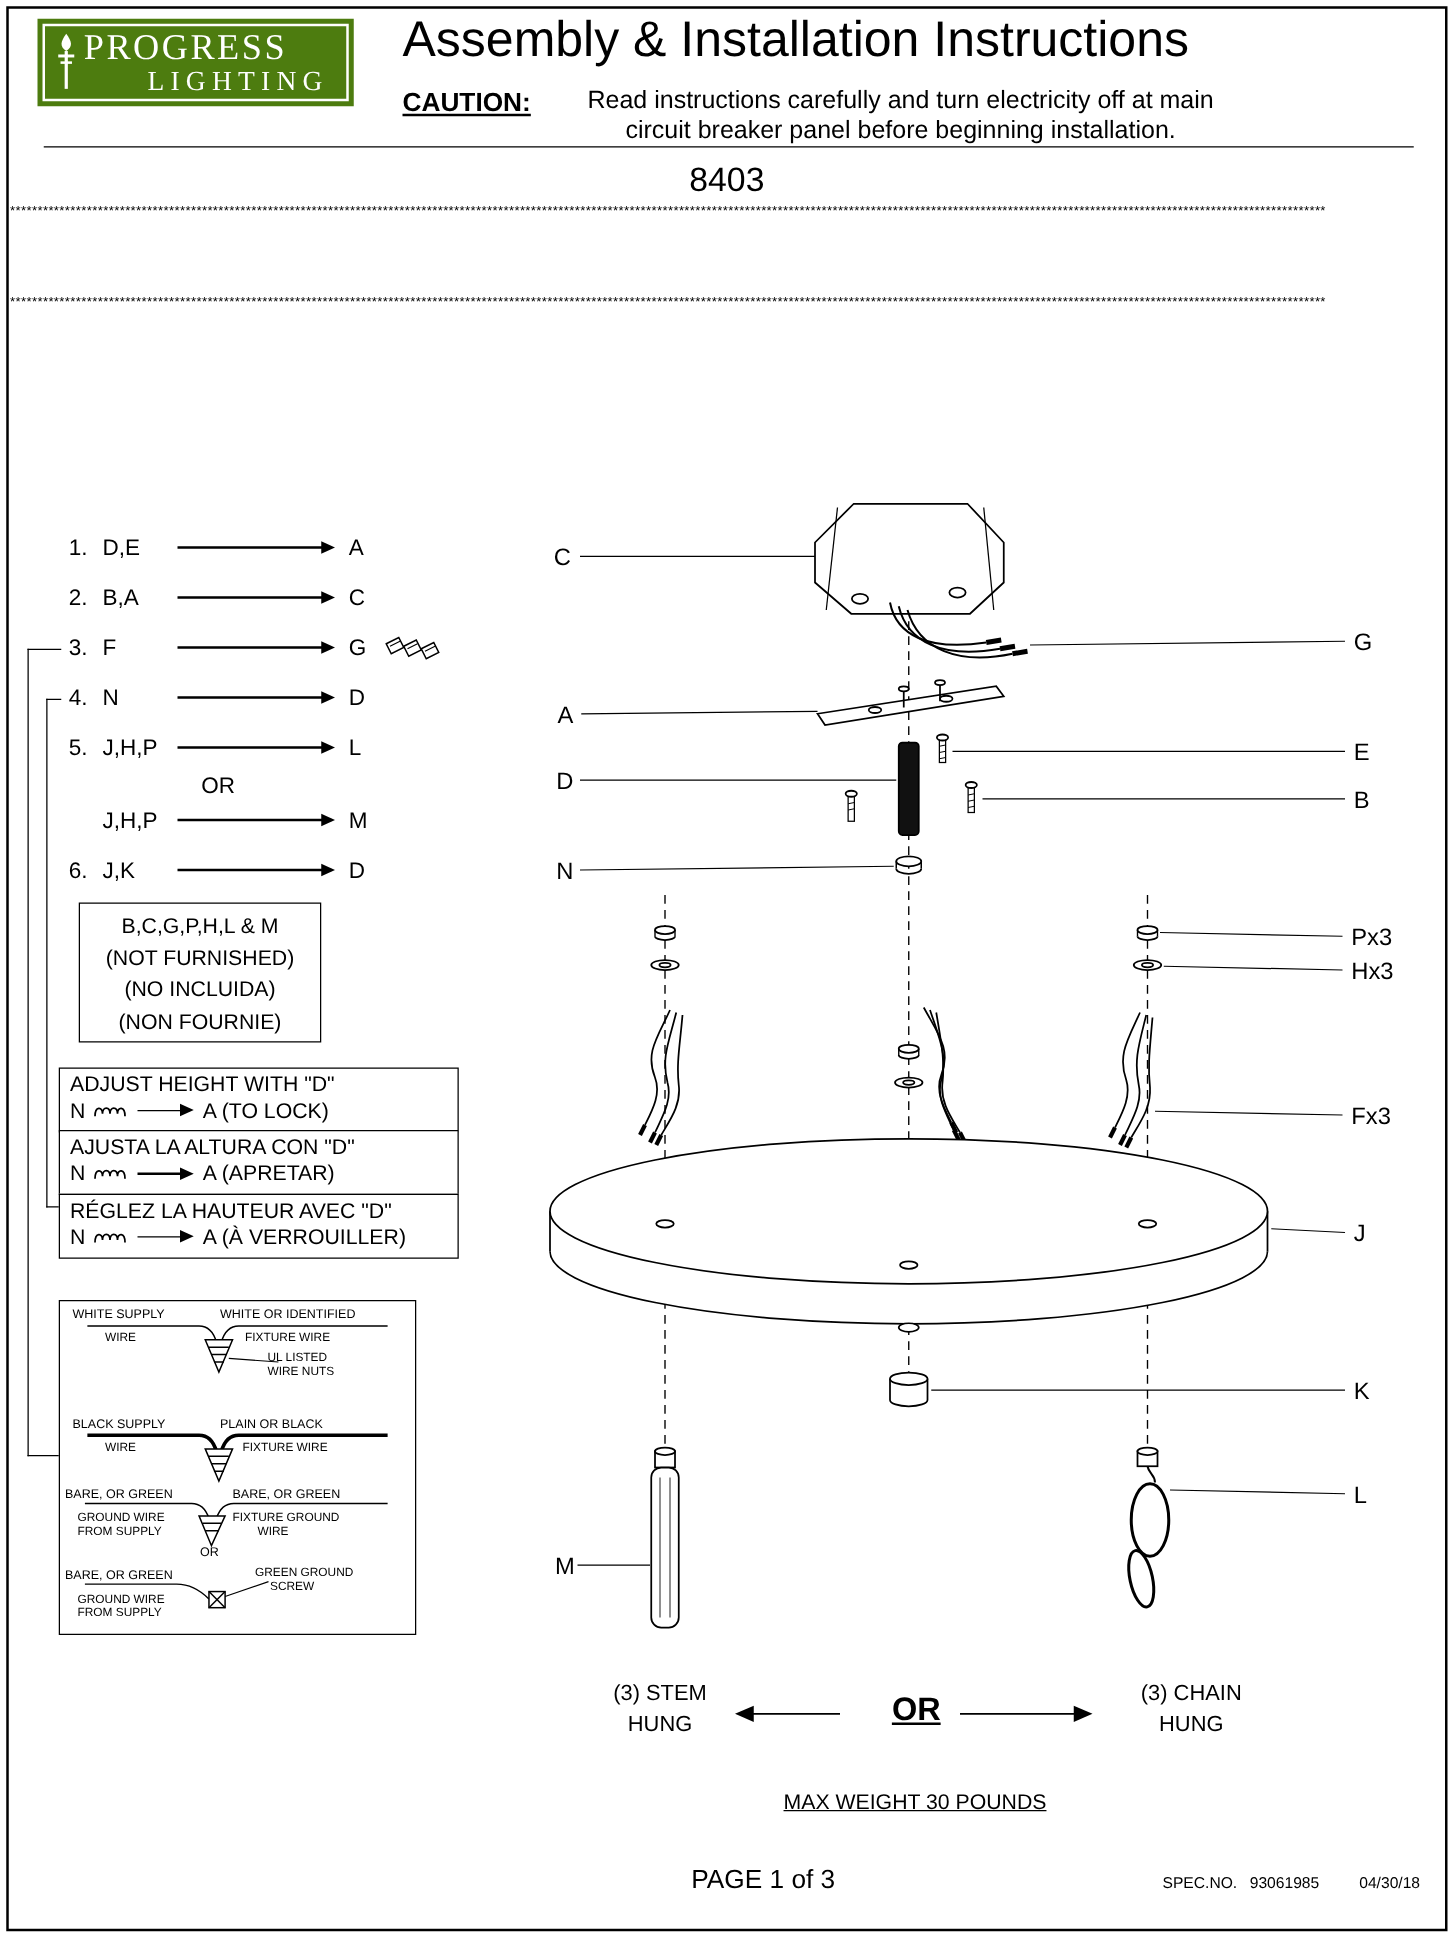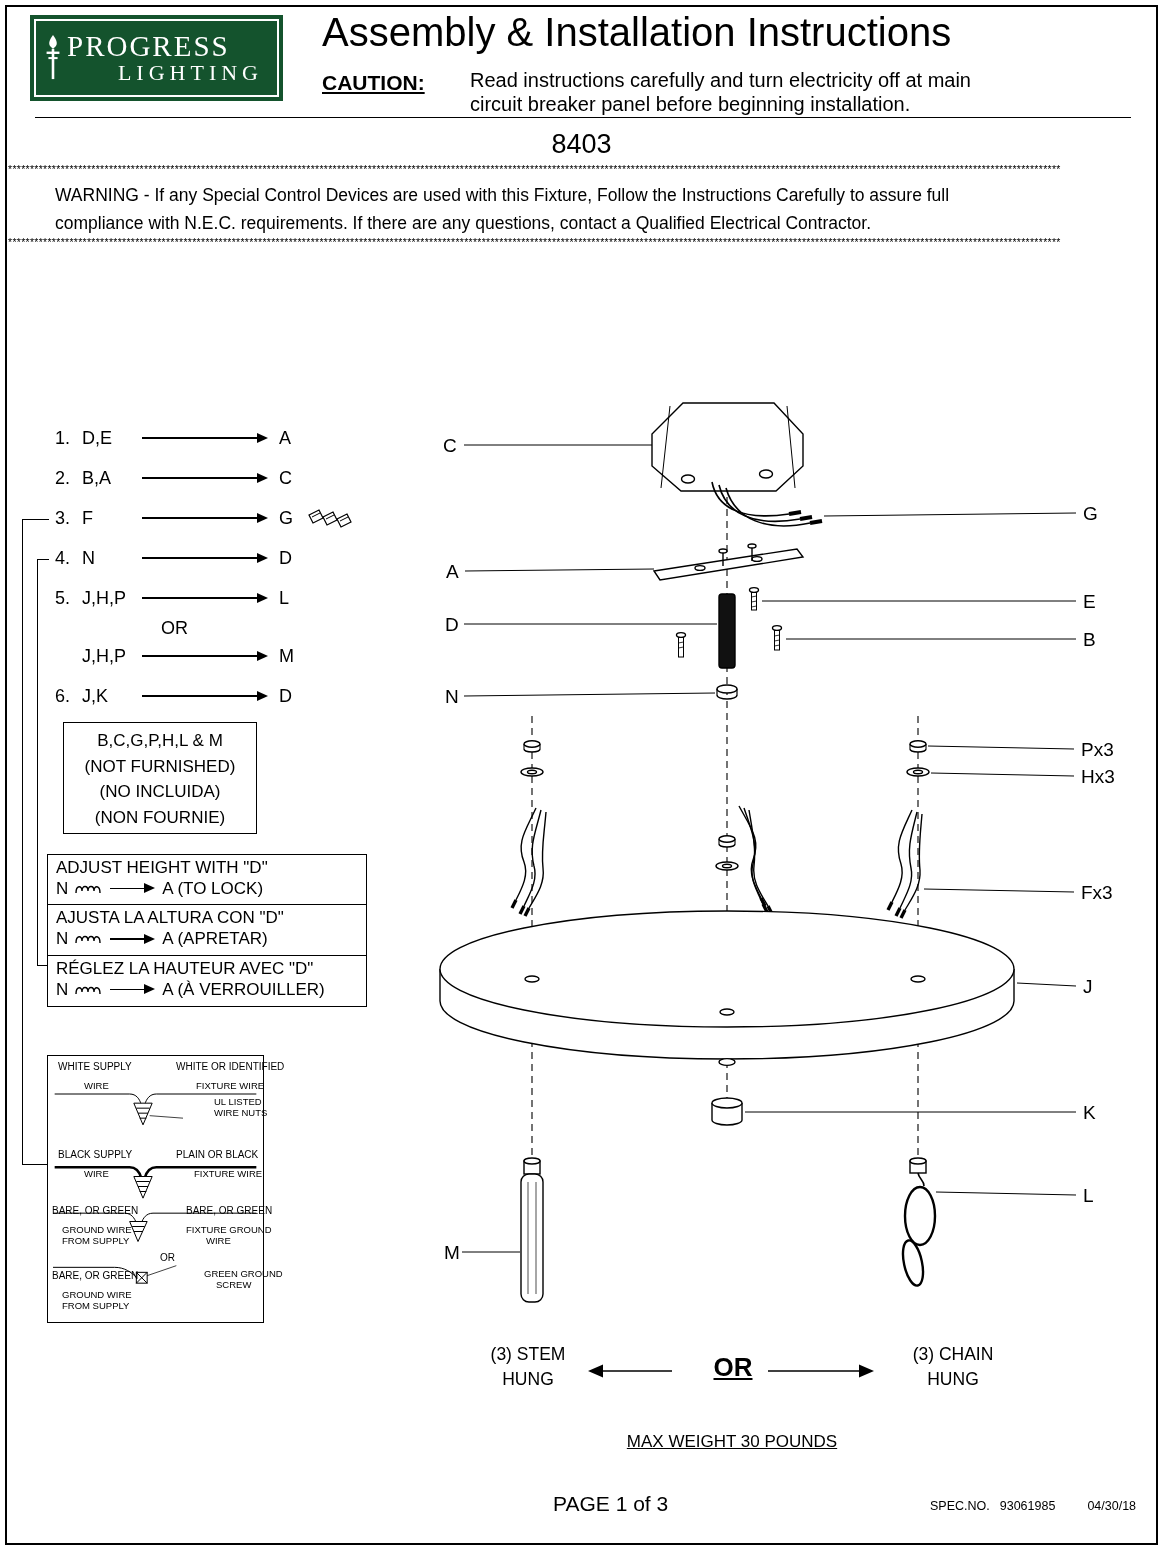--- a/index.html
+++ b/index.html
@@ -5,30 +5,30 @@
   * { margin:0; padding:0; box-sizing:border-box; }
   html,body { background:#fff; }
   body {
     width:1163px; height:1550px; position:relative;
     font-family:"Liberation Sans", sans-serif; color:#000;
   }
   .page { position:absolute; inset:0; width:1163px; height:1550px; background:#fff; }
   .frame { position:absolute; inset:5px; border:2px solid #000; pointer-events:none; }
 
   
-  .logo { position:absolute; left:30px; top:15px; width:253px; height:86px; background:#14532d; }
+  .logo { position:absolute; left:30px; top:15px; width:253px; height:70px; background:#4d7c0f; }
   .logo-inner { position:absolute; inset:4px; border:2px solid #fff; display:flex; align-items:center; padding:3px 6px; color:#fff; overflow:hidden; }
   .torch { width:22px; height:54px; flex:none; margin-right:3px; }
   .logo-text { flex:1; font-family:"Liberation Serif", serif; }
   .logo-l1 { font-size:29px; letter-spacing:2px; white-space:nowrap; }
   .logo-l2 { font-size:22px; letter-spacing:5px; text-align:right; padding-right:8px; margin-top:-3px; white-space:nowrap; }
 
   .title { position:absolute; left:322px; top:10px; font-size:40px; font-weight:400; white-space:nowrap; }
   .caution-label { position:absolute; left:322px; top:71px; font-size:21px; font-weight:bold; text-decoration:underline; }
-  .caution-text { position:absolute; left:470px; top:68px; font-size:20px; line-height:1.22; }
+  .caution-text { position:absolute; left:470px; top:68px; font-size:20px; line-height:1.22;text-align:center; }
   .hr { position:absolute; left:35px; top:117px; width:1096px; border-top:1.5px solid #000; }
 
   .model { position:absolute; left:0; right:0; top:129px; text-align:center; font-size:27px; }
   .stars { position:absolute; left:8px; right:8px; font-size:10.5px; white-space:nowrap; overflow:hidden; letter-spacing:0.3px; }
   .s1 { top:163px; } .s2 { top:236px; }
   .warning { position:absolute; left:55px; top:181px; font-size:17.5px; line-height:1.62; }
 
   
   .asm-headings { position:absolute; left:57px; top:336px; font-size:18px; }
   .asm-h { text-decoration:underline; margin-bottom:11px; white-space:nowrap; }
@@ -49,21 +49,21 @@
   .nf-box { position:absolute; left:63px; top:722px; width:194px; height:112px; border:1.5px solid #000;
     text-align:center; font-size:17px; line-height:1.5; padding-top:5px; background:#fff; }
 
   .adjust-box { position:absolute; left:47px; top:855px; width:320px; font-size:17px; }
   .adj-row { border:1.5px solid #000; padding:3px 8px 6px; margin-top:-1.5px; background:#fff; }
   .adj-title { white-space:nowrap; }
   .adj-line { display:flex; align-items:center; gap:6px; margin-top:1px; }
   .adj-line .arrow { width:42px; flex:none; }
   .spring { width:30px; height:16px; flex:none; }
 
-  .wiring-box { position:absolute; left:47px; top:1040px; width:217px; height:268px; border:1.5px solid #000; background:#fff;margin-top:15px; }
+  .wiring-box { position:absolute; left:47px; top:1040px; width:286px; height:268px; border:1.5px solid #000; background:#fff; }
   .wiring-svg { position:absolute; inset:0; width:100%; height:100%; }
   .wt { position:absolute; font-size:10px; white-space:nowrap; }
   .wt.sub { font-size:9.5px; }
 
   
   .diagram { position:absolute; left:400px; top:385px; width:750px; height:1015px; }
 
   .hung-label { position:absolute; text-align:center; font-size:17.5px; line-height:1.4; }
   .or-big { position:absolute; left:702px; top:1352px; width:62px; text-align:center;
     font-size:26px; font-weight:bold; text-decoration:underline; }
@@ -97,24 +97,20 @@
   <h1 class="title">Assembly &amp; Installation Instructions</h1>
   <div class="caution-label">CAUTION:</div>
   <div class="caution-text">
     <div>Read instructions carefully and turn electricity off at main</div>
     <div>circuit breaker panel before beginning installation.</div>
   </div>
   <div class="hr"></div>
 
   <div class="model">8403</div>
   <div class="stars s1">************************************************************************************************************************************************************************************************************************************************</div>
-  <div class="warning">
-    <div>WARNING - If any Special Control Devices are used with this Fixture, Follow the Instructions Carefully to assure full</div>
-    <div>compliance with N.E.C. requirements. If there are any questions, contact a Qualified Electrical Contractor.</div>
-  </div>
   <div class="stars s2">************************************************************************************************************************************************************************************************************************************************</div>
 
 
   <div class="steps">
     <div class="step">
       <span class="num">1.</span>
       <span class="from">D,E</span>
       <span class="arrow"></span>
       <span class="to">A</span>
     </div>

